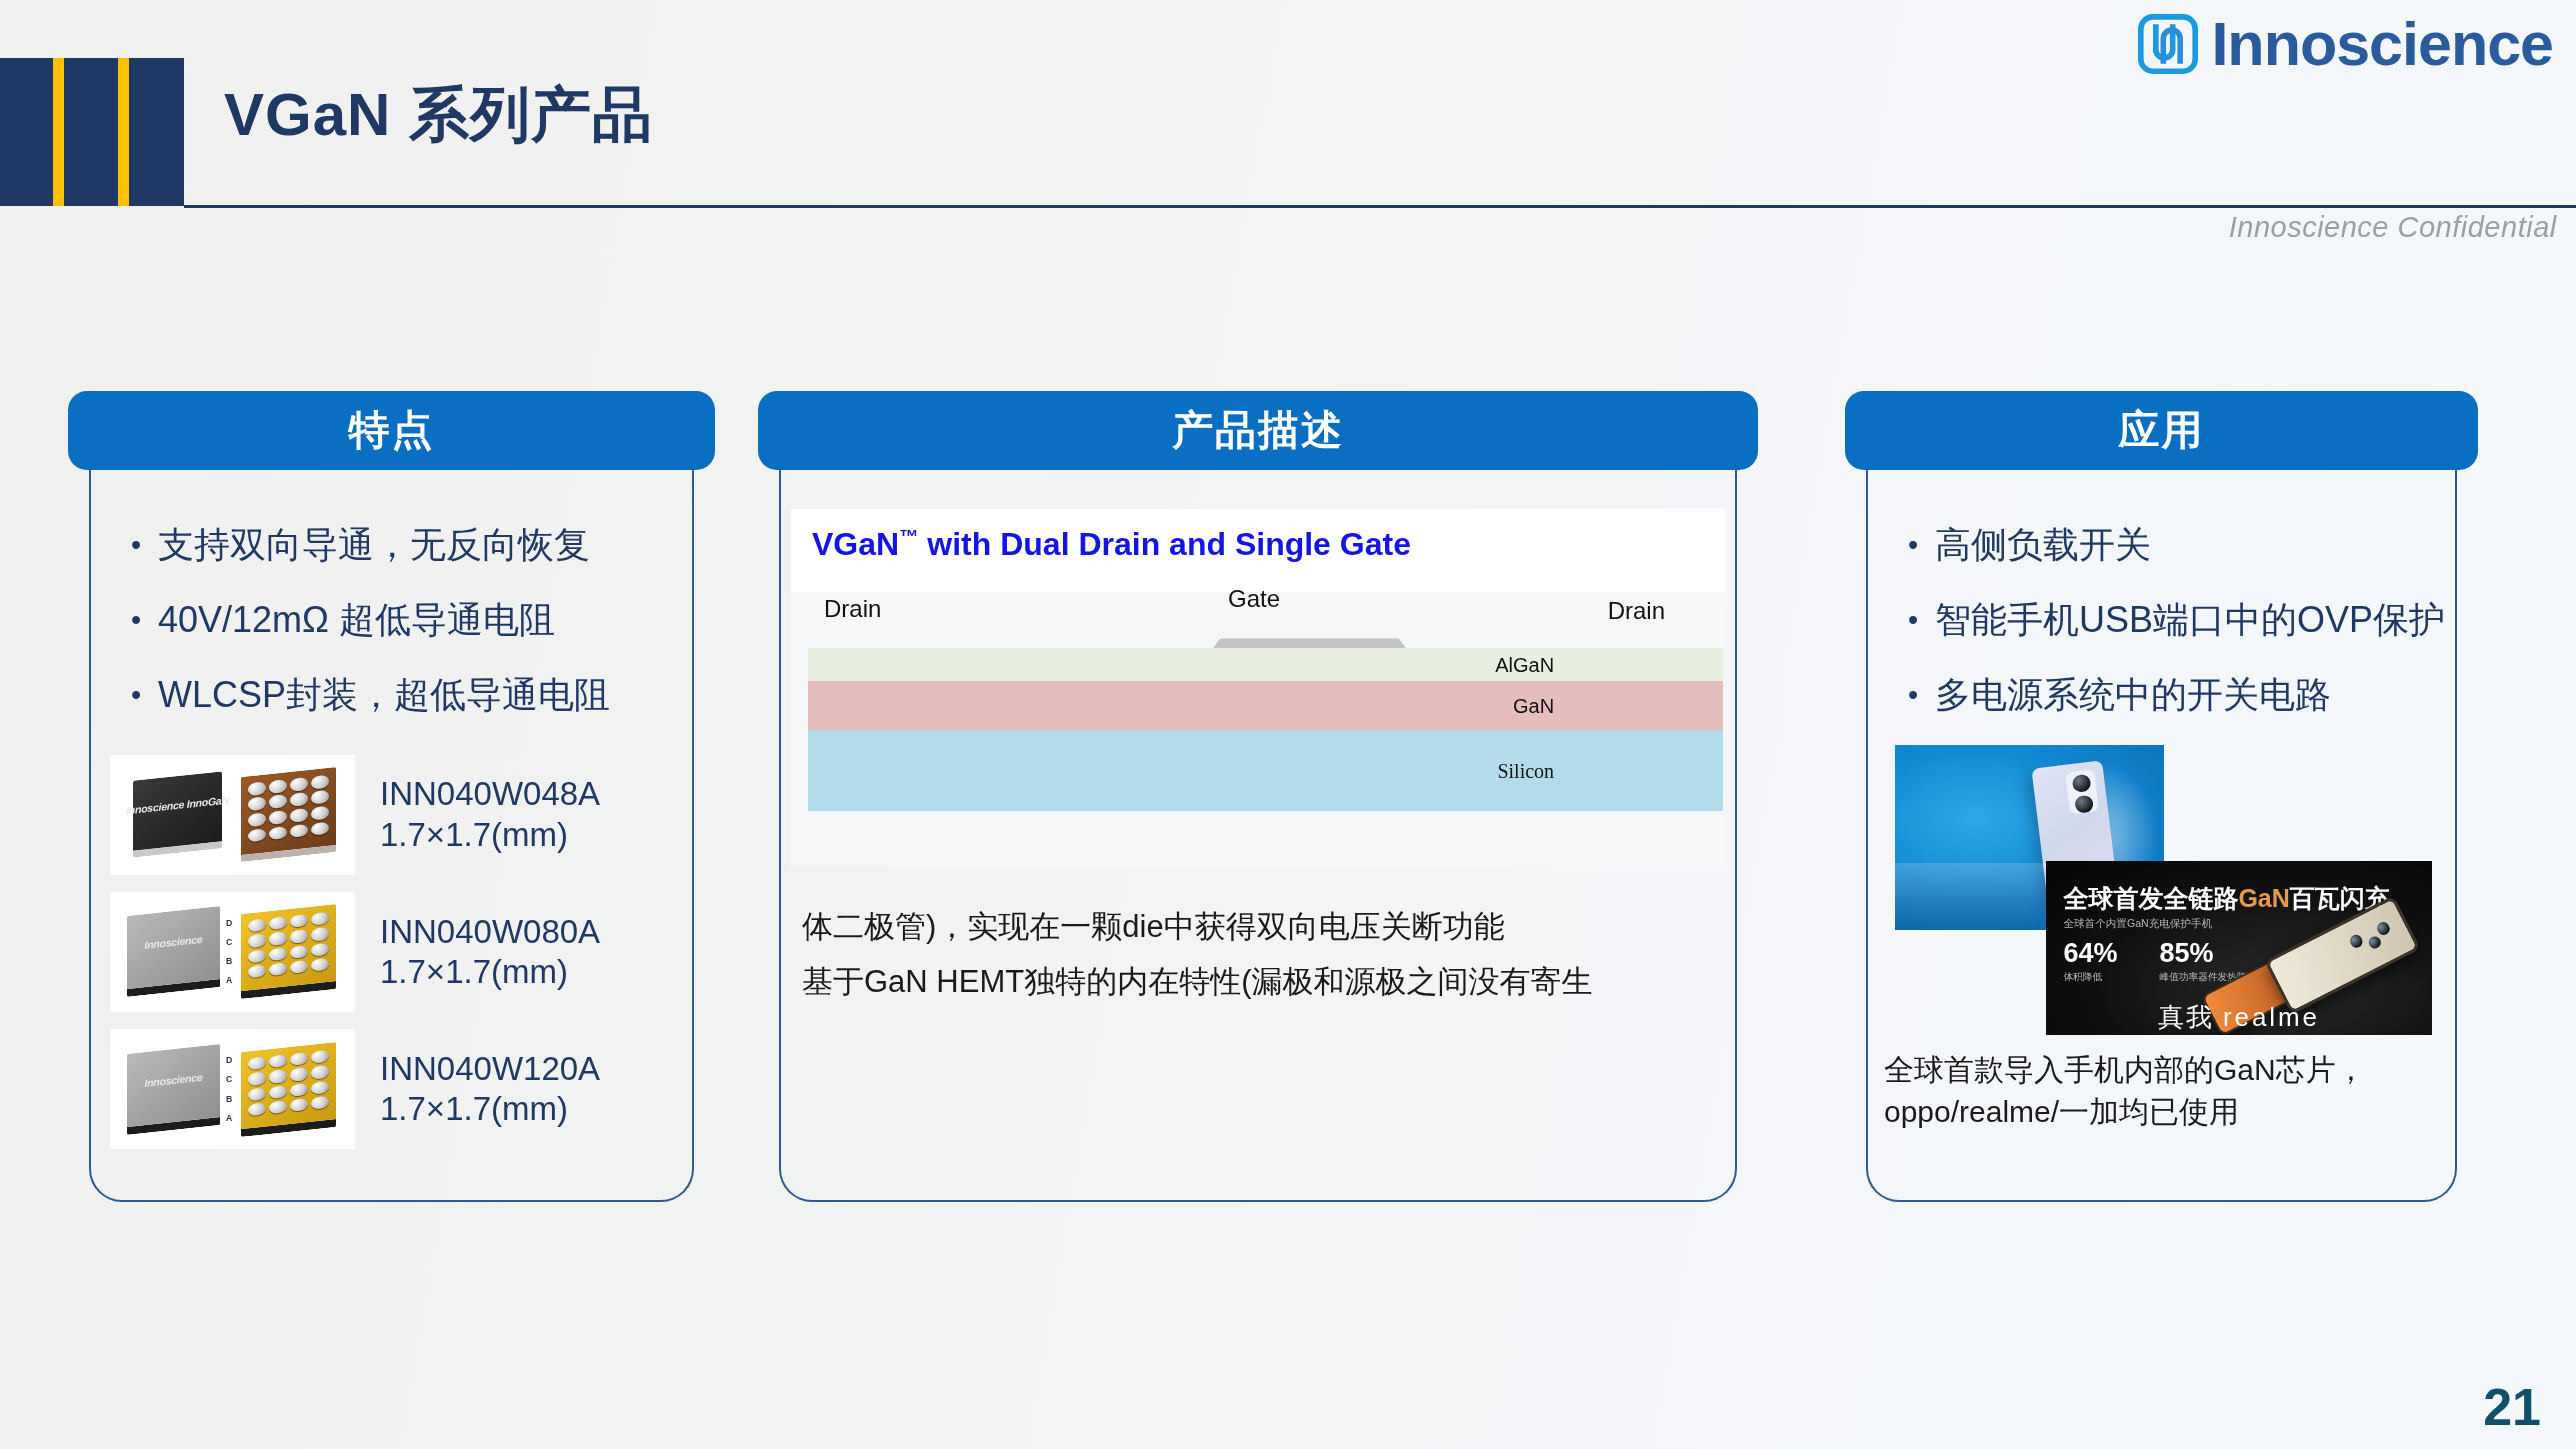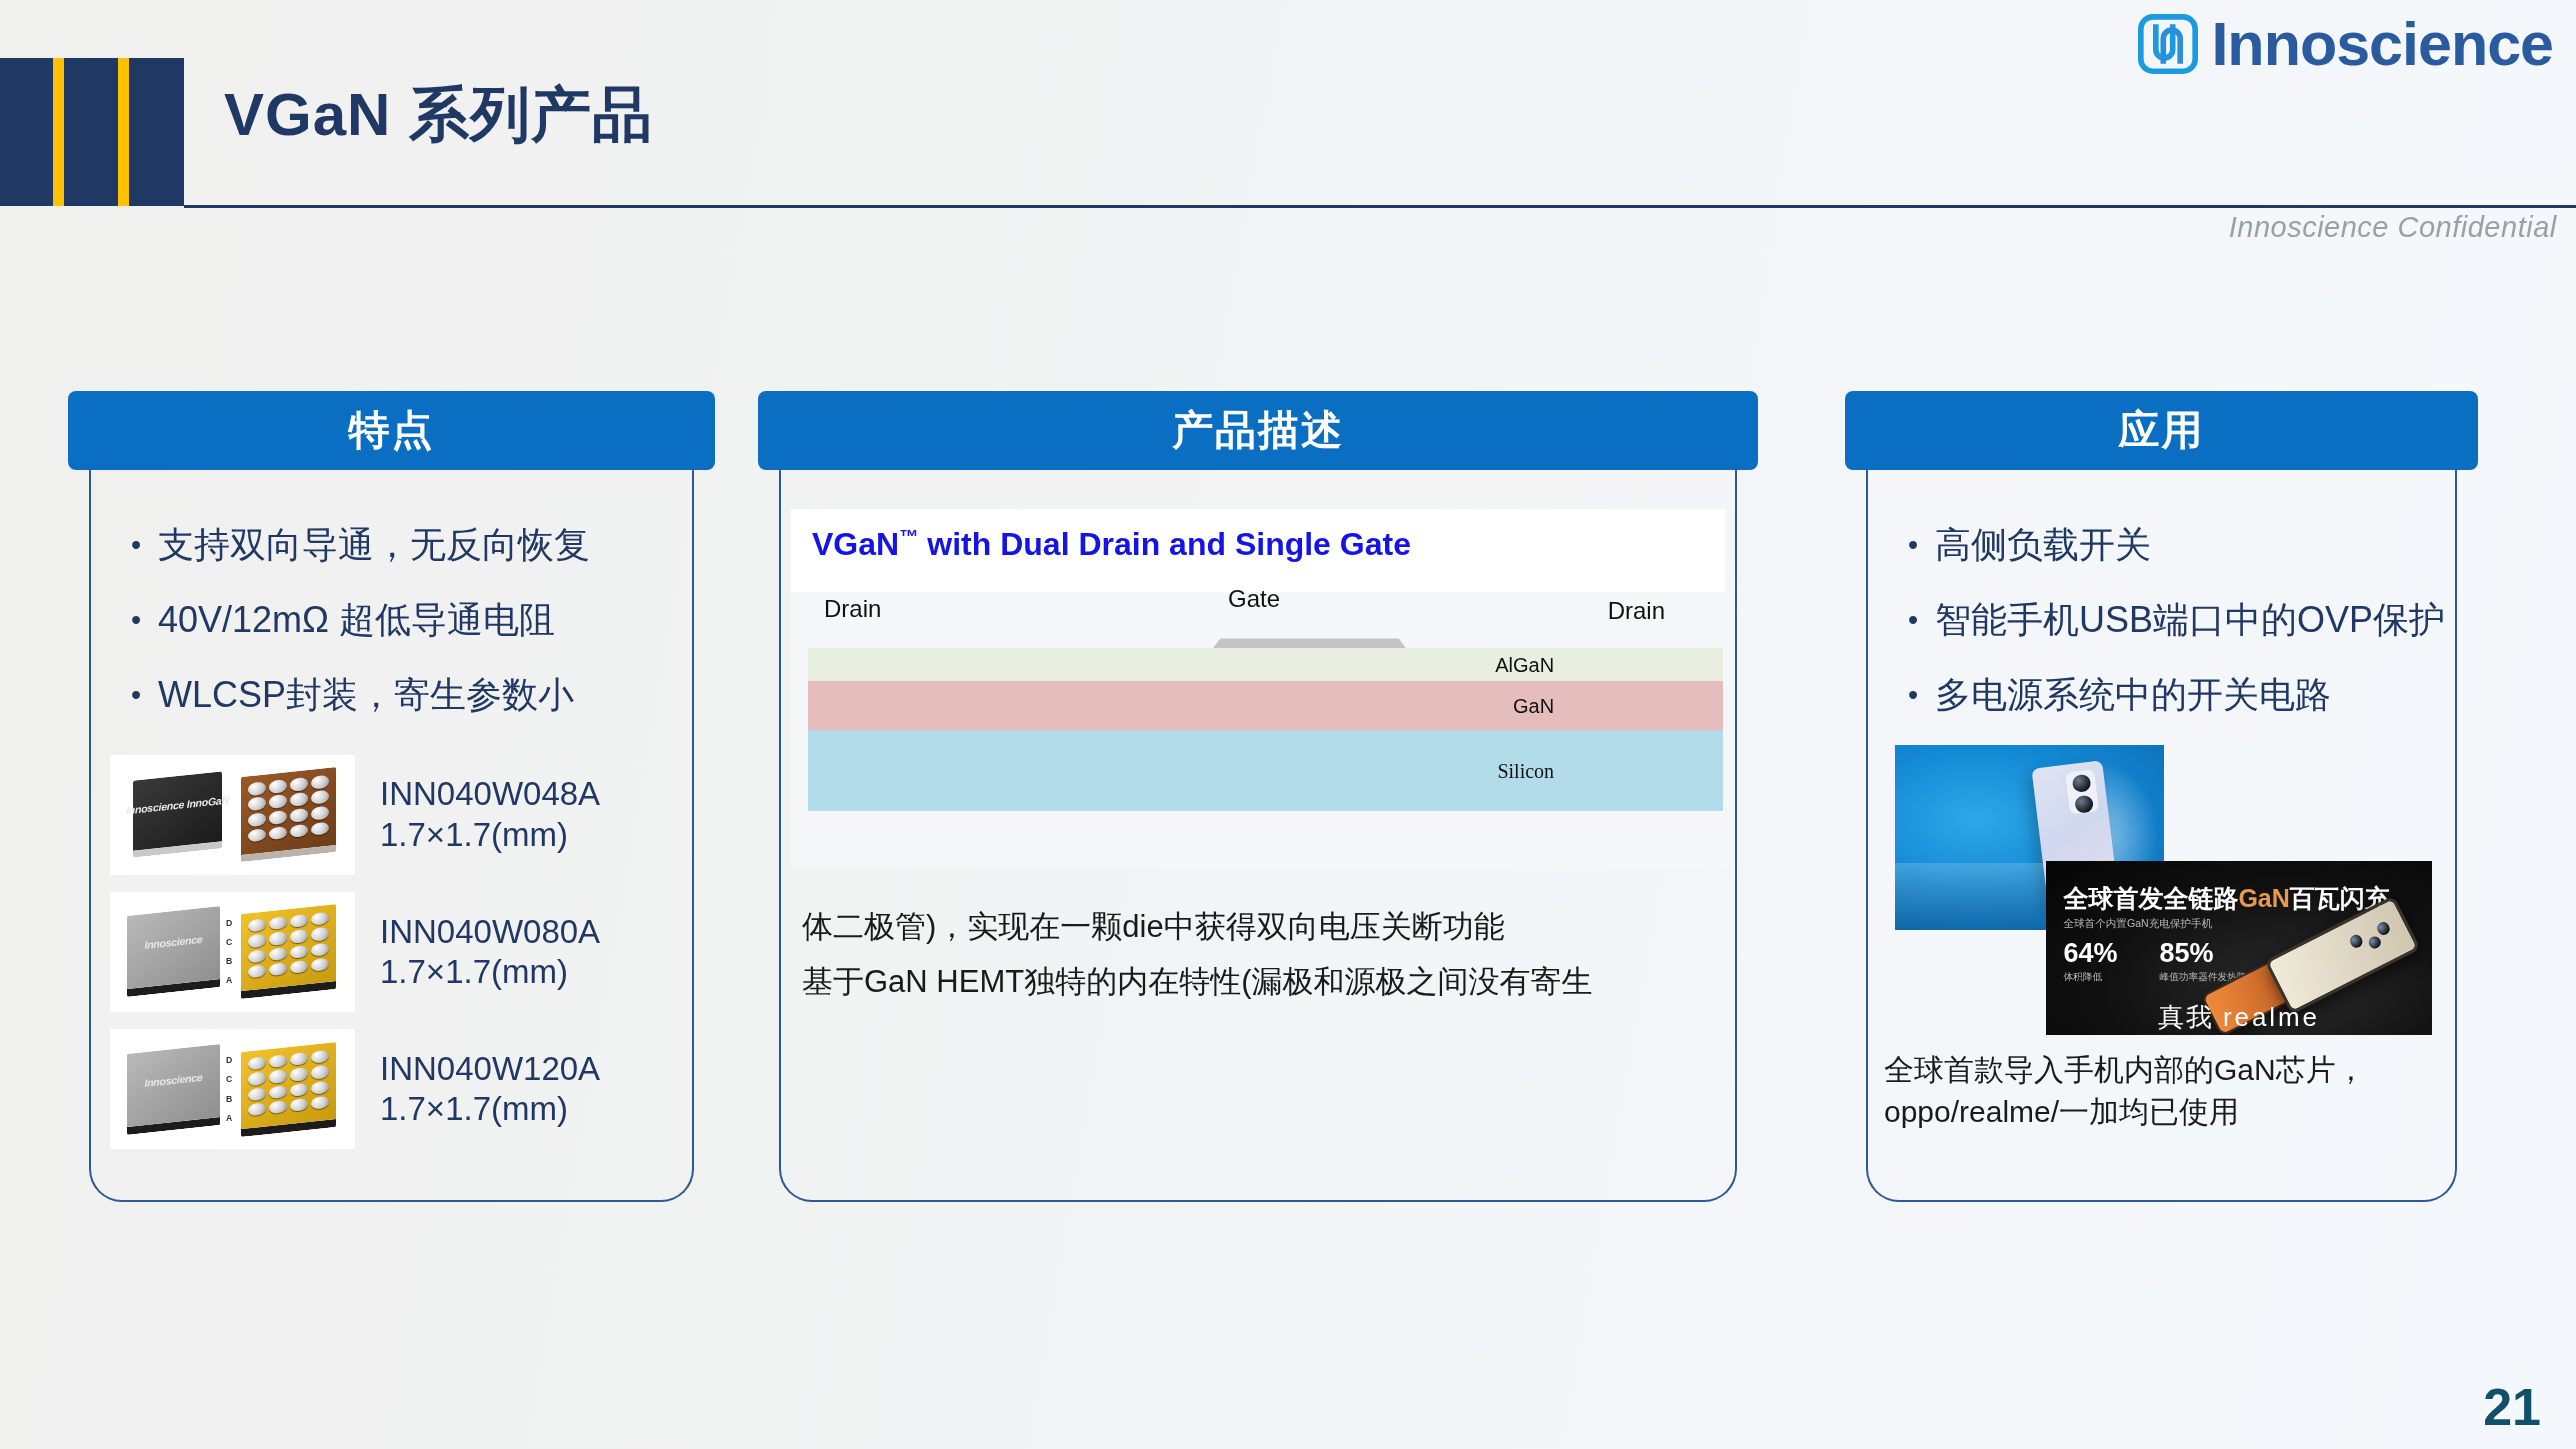--- a/index.html
+++ b/index.html
@@ -42,21 +42,21 @@
     position: absolute; right: 19.3px; top: 211px;
     font-size: 29px; font-style: italic; color: #9aa0a6;
     letter-spacing: 0.5px; white-space: nowrap;
   }
 
   
   .cards { position: absolute; left: 0; top: 391px; width: 2576px; }
   .card { position: absolute; top: 0; }
   .card-head {
     position: relative; z-index: 2;
-    background: #0a6fc2; border-radius: 8px;
+    background: #0a6fc2; border-radius: 19px;
     height: 79px; display: flex; align-items: center; justify-content: center;
   }
   .card-head-label { color: #ffffff; font-size: 41px; font-weight: bold; letter-spacing: 1.9px; }
   .card-body {
     position: absolute; left: 21px; top: 48px; right: 21px;
     border: 2.9px solid #2e5a94;
     border-top: none;
     border-radius: 0 0 33px 33px;
     background: transparent;
   }
@@ -280,21 +280,21 @@
         <div class="bullet">
           <span class="bullet-dot">•</span>
           <span class="bullet-text">支持双向导通，无反向恢复</span>
         </div>
         <div class="bullet">
           <span class="bullet-dot">•</span>
           <span class="bullet-text">40V/12mΩ 超低导通电阻</span>
         </div>
         <div class="bullet">
           <span class="bullet-dot">•</span>
-          <span class="bullet-text">WLCSP封装，寄生参数小</span>
+          <span class="bullet-text">WLCSP封装，超低导通电阻</span>
         </div>
       </div>
 
       <div class="products">
 
         <div class="product-row">
           <div class="product-img">
             <div class="chip chip-dark">
               <div class="chip-logo-txt">Innoscience InnoGaN</div>
             </div>

